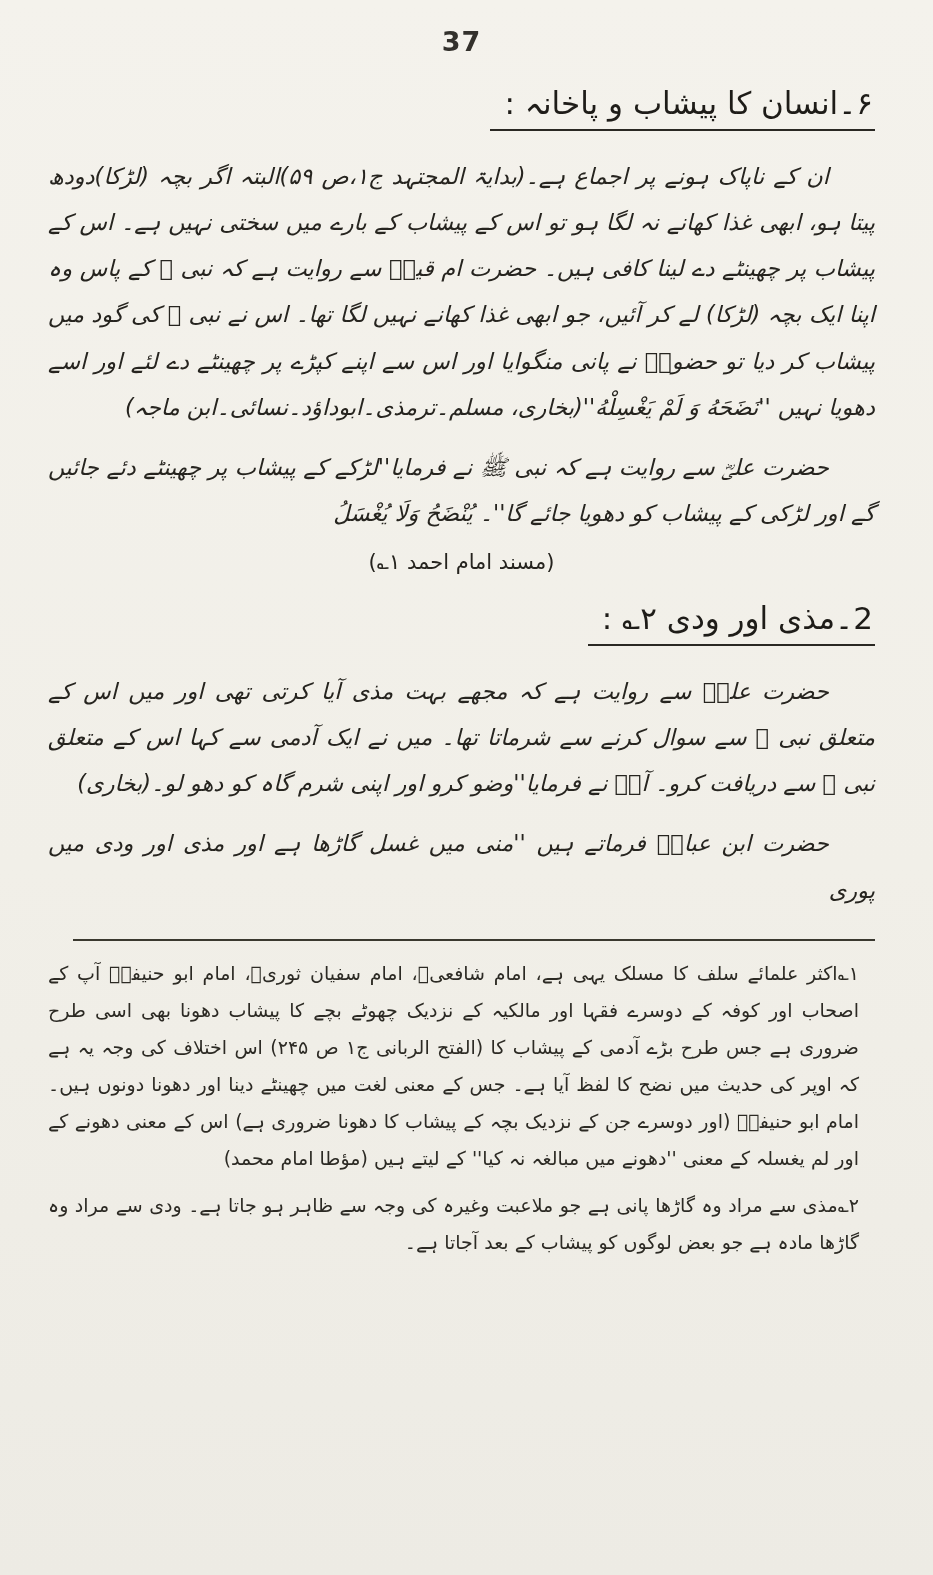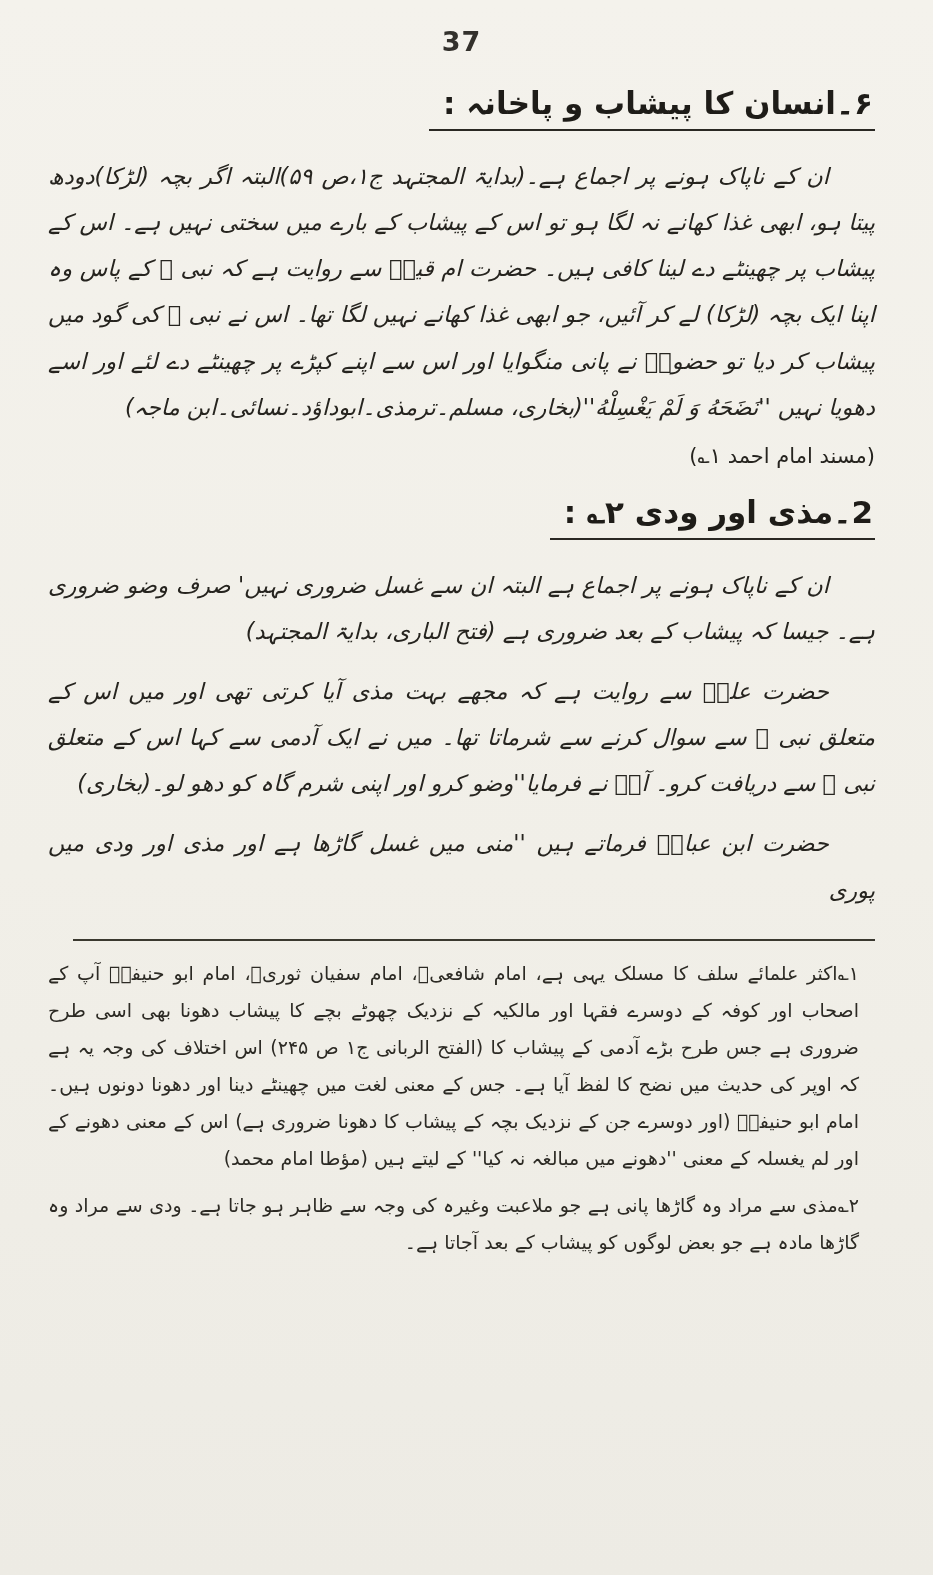--- a/index.html
+++ b/index.html
@@ -21,42 +21,42 @@
     text-align:center;
     font-size:27px;
     font-weight:bold;
     color:#33312c;
     letter-spacing:1px;
     margin-bottom:28px;
     direction:ltr;
   }
   .section-heading{
     font-size:31px;
-    font-weight:bold;
+    font-weight:normal;
     color:#1e1c18;
     margin:18px 0 22px 0;
     text-align:right;
   }
   .section-heading .hd{
     display:inline-block;
     border-bottom:2.5px solid #2a2823;
     padding:0 2px 8px 14px;
   }
   p.body-para{
     font-size:22.5px;
     line-height:2.05;
     text-align:justify;
     margin:0 0 14px 0;
     text-indent:46px;
     color:#26241f;
     font-style:italic;
   }
   .citation-line{
     font-size:21px;
-    text-align:right;
+    text-align:center;
     margin:2px 0 26px 0;
     color:#26241f;
   }
   .footnote-divider{
     border:none;
     border-top:2px solid #3a382f;
     margin:26px 0 14px 0;
     width:97%;
   }
   p.footnote{
@@ -73,28 +73,28 @@
 <div class="scan-page">
 
   <div class="page-number">37</div>
 
   <div class="section-heading">
     <span class="hd">۶۔انسان کا پیشاب و پاخانہ :</span>
   </div>
 
   <p class="body-para">ان کے ناپاک ہونے پر اجماع ہے۔(بدایۃ المجتہد ج۱،ص ۵۹)البتہ اگر بچہ (لڑکا)دودھ پیتا ہو، ابھی غذا کھانے نہ لگا ہو تو اس کے پیشاب کے بارے میں سختی نہیں ہے۔ اس کے پیشاب پر چھینٹے دے لینا کافی ہیں۔ حضرت ام قیسؓ سے روایت ہے کہ نبی ﷺ کے پاس وہ اپنا ایک بچہ (لڑکا) لے کر آئیں، جو ابھی غذا کھانے نہیں لگا تھا۔ اس نے نبی ﷺ کی گود میں پیشاب کر دیا تو حضورؐ نے پانی منگوایا اور اس سے اپنے کپڑے پر چھینٹے دے لئے اور اسے دھویا نہیں ''نَضَحَهُ وَ لَمْ يَغْسِلْهُ''(بخاری، مسلم۔ترمذی۔ابوداؤد۔نسائی۔ابن ماجہ)</p>
 
+  <p class="body-para">حضرت علیؓ سے روایت ہے کہ نبی ﷺ نے فرمایا''لڑکے کے پیشاب پر چھینٹے دئے جائیں گے اور لڑکی کے پیشاب کو دھویا جائے گا''۔ يُنْضَحُ وَلَا يُغْسَلُ</p>
 
   <div class="citation-line">(مسند امام احمد ۱؎)</div>
 
   <div class="section-heading">
     <span class="hd">2۔مذی اور ودی ۲؎ :</span>
   </div>
 
-  <p class="body-para">ان کے ناپاک ہونے پر اجماع ہے البتہ ان سے غسل ضروری نہیں' صرف وضو ضروری ہے۔ جیسا کہ پیشاب کے بعد ضروری ہے (فتح الباری، بدایۃ المجتہد)</p>
 
   <p class="body-para">حضرت علیؓ سے روایت ہے کہ مجھے بہت مذی آیا کرتی تھی اور میں اس کے متعلق نبی ﷺ سے سوال کرنے سے شرماتا تھا۔ میں نے ایک آدمی سے کہا اس کے متعلق نبی ﷺ سے دریافت کرو۔ آپؐ نے فرمایا''وضو کرو اور اپنی شرم گاہ کو دھو لو۔(بخاری)</p>
 
   <p class="body-para">حضرت ابن عباسؓ فرماتے ہیں ''منی میں غسل گاڑھا ہے اور مذی اور ودی میں پوری</p>
 
   <hr class="footnote-divider">
 
   <p class="footnote">۱؎اکثر علمائے سلف کا مسلک یہی ہے، امام شافعیؒ، امام سفیان ثوریؒ، امام ابو حنیفہؒ آپ کے اصحاب اور کوفہ کے دوسرے فقہا اور مالکیہ کے نزدیک چھوٹے بچے کا پیشاب دھونا بھی اسی طرح ضروری ہے جس طرح بڑے آدمی کے پیشاب کا (الفتح الربانی ج۱ ص ۲۴۵) اس اختلاف کی وجہ یہ ہے کہ اوپر کی حدیث میں نضح کا لفظ آیا ہے۔ جس کے معنی لغت میں چھینٹے دینا اور دھونا دونوں ہیں۔ امام ابو حنیفہؒ (اور دوسرے جن کے نزدیک بچہ کے پیشاب کا دھونا ضروری ہے) اس کے معنی دھونے کے اور لم یغسلہ کے معنی ''دھونے میں مبالغہ نہ کیا'' کے لیتے ہیں (مؤطا امام محمد)</p>
 
   <p class="footnote">۲؎مذی سے مراد وہ گاڑھا پانی ہے جو ملاعبت وغیرہ کی وجہ سے ظاہر ہو جاتا ہے۔ ودی سے مراد وہ گاڑھا مادہ ہے جو بعض لوگوں کو پیشاب کے بعد آجاتا ہے۔</p>

